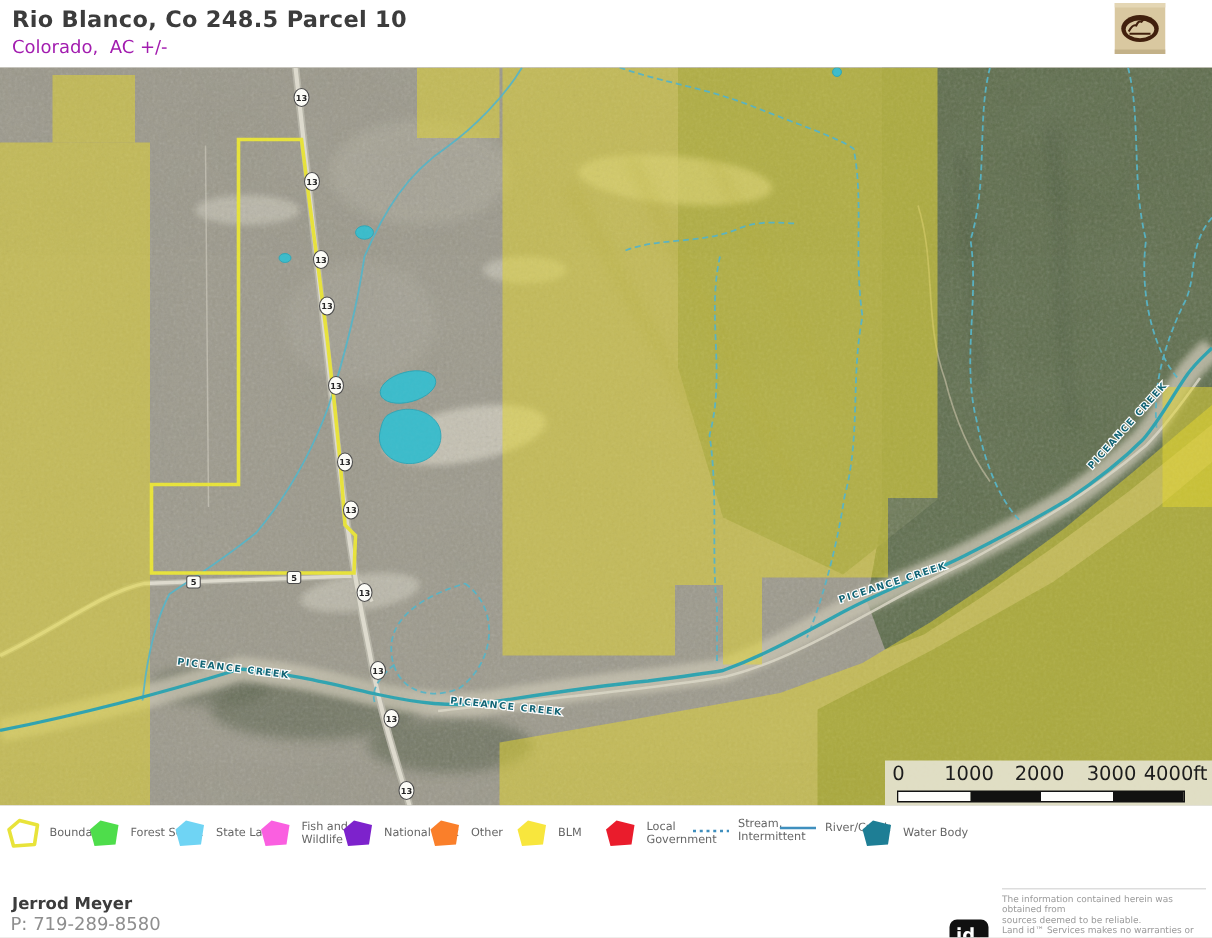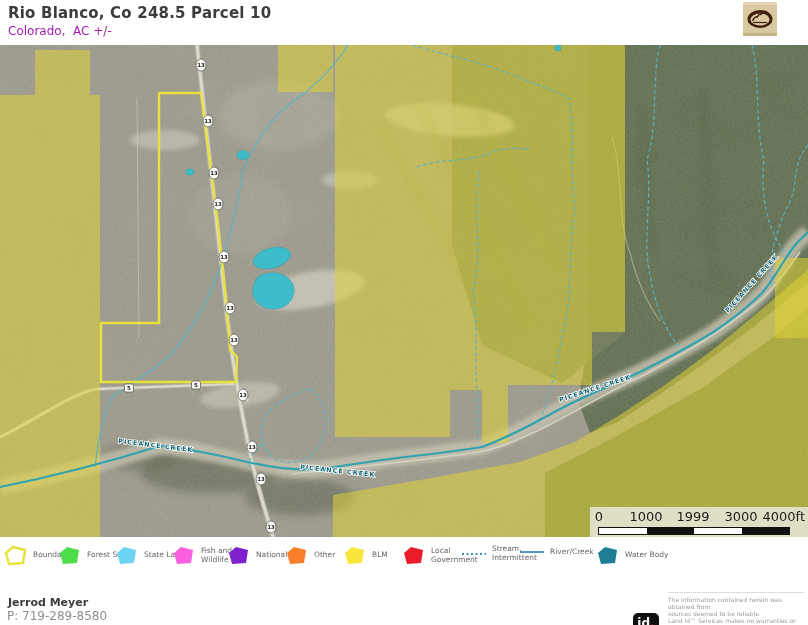--- a/index.html
+++ b/index.html
@@ -212,21 +212,21 @@
             <text text-anchor="middle" y="2" fill="#222">5</text>
           </g>
       </g>
 
       <rect x="0" y="0" width="808" height="492" filter="url(#grain)" opacity="0.25"></rect>
     </svg>
 
     <div class="scalebar">
       <span class="lbl" style="left:9px">0</span>
       <span class="lbl" style="left:56px">1000</span>
-      <span class="lbl" style="left:103px">1999</span>
+      <span class="lbl" style="left:103px">2000</span>
       <span class="lbl" style="left:151px">3000</span>
       <span class="lbl last">4000ft</span>
       <div class="sbar">
         <div class="w" style="width:47.5px"></div>
         <div class="b" style="width:47.5px"></div>
         <div class="w" style="width:47.5px"></div>
         <div class="b" style="width:47.5px"></div>
       </div>
     </div>
   </div>
@@ -296,21 +296,21 @@
       <div class="leg-label">Stream, Intermittent</div>
     </div>
 
     <div class="leg-item" style="left:519px">
       <svg width="26" height="14" viewBox="0 0 26 14">
         <line x1="1" y1="7" x2="25" y2="7" stroke-width="1.8" stroke="#3f8fbe"></line>
       </svg>
       <div class="leg-label">River/Creek</div>
     </div>
 
-    <div class="leg-item" style="left:596px">
+    <div class="leg-item" style="left:573px">
       <svg width="24" height="21" viewBox="0 0 24 21">
         <polygon points="9,2 21,5 19,18 5,19 2,8" stroke-linejoin="round" stroke-width="2" fill="#1e7e95"></polygon>
       </svg>
       <div class="leg-label">Water Body</div>
     </div>
 
   </div>
 
   <div class="footer">
     <div class="agent">Jerrod Meyer</div>

